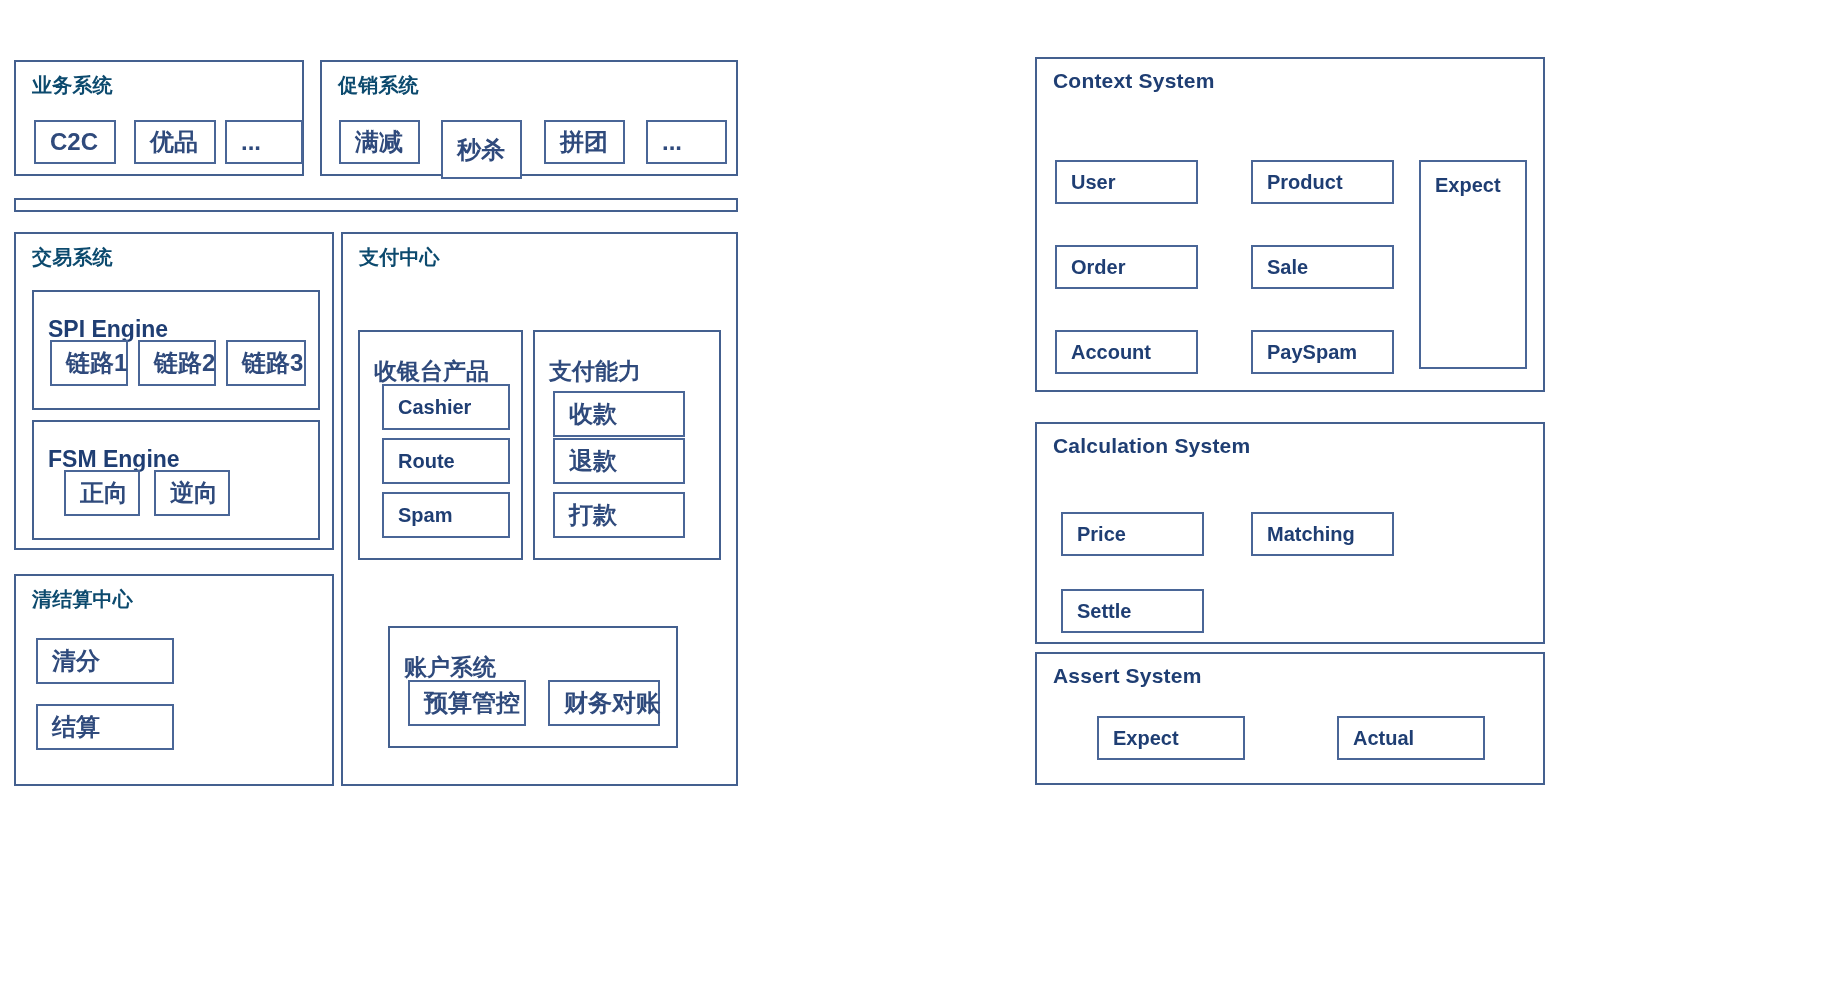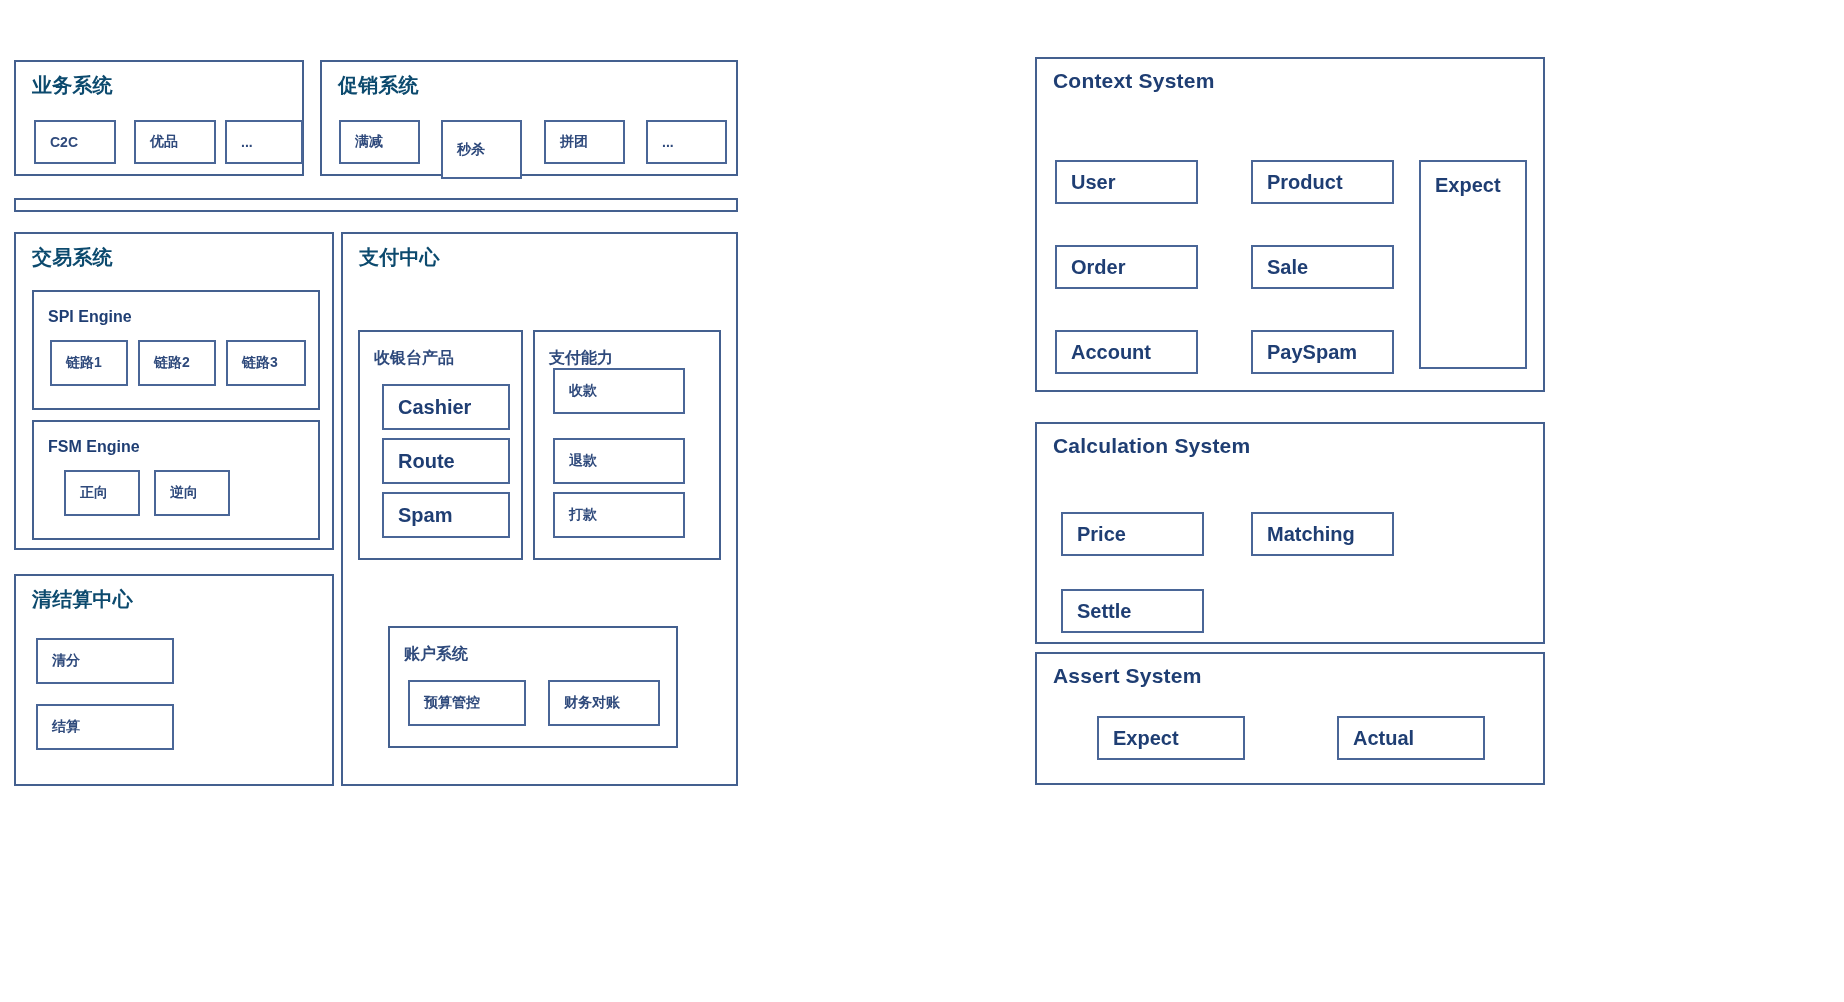--- a/index.html
+++ b/index.html
@@ -47,43 +47,43 @@
     display: flex;
     align-items: center;
     padding-left: 14px;
     font-size: 20px;
     font-weight: bold;
     color: #1f3e73;
     white-space: nowrap;
   }
   .chip.cn {
     color: #2f4a7c;
-    font-size: 14px;
+    font-size: 24px;
   }
 
   
   .divider-bar {
     position: absolute;
     box-sizing: border-box;
     border: 2px solid #44608f;
     background: #ffffff;
   }
 
   
   .subgrp {
     position: absolute;
     box-sizing: border-box;
     border: 2px solid #44608f;
     background: #ffffff;
   }
   .subgrp > .sub-title {
     position: absolute;
     left: 14px;
-    top: 16px;
-    font-size: 16px;
+    top: 24px;
+    font-size: 23px;
     font-weight: bold;
     color: #1f3e73;
     white-space: nowrap;
   }
   .subgrp.cn > .sub-title {
     color: #2f4a7c;
   }
 </style>
 </head>
 <body>
@@ -133,21 +133,21 @@
 
   <div class="subgrp cn" style="left:15px; top:96px; width:165px; height:230px;">
     <div class="sub-title">收银台产品</div>
     <div class="chip" style="left:22px; top:52px; width:128px; height:46px;text-align:right;">Cashier</div>
     <div class="chip" style="left:22px; top:106px; width:128px; height:46px;">Route</div>
     <div class="chip" style="left:22px; top:160px; width:128px; height:46px;">Spam</div>
   </div>
 
   <div class="subgrp cn" style="left:190px; top:96px; width:188px; height:230px;">
     <div class="sub-title">支付能力</div>
-    <div class="chip cn" style="left:18px; top:36px; width:132px; height:46px;">收款</div>
+    <div class="chip cn" style="left:18px; top:59px; width:132px; height:46px;">收款</div>
     <div class="chip cn" style="left:18px; top:106px; width:132px; height:46px;">退款</div>
     <div class="chip cn" style="left:18px; top:160px; width:132px; height:46px;">打款</div>
   </div>
 
   <div class="subgrp cn" style="left:45px; top:392px; width:290px; height:122px;padding-left:22px;">
     <div class="sub-title">账户系统</div>
     <div class="chip cn" style="left:18px; top:52px; width:118px; height:46px;">预算管控</div>
     <div class="chip cn" style="left:158px; top:52px; width:112px; height:46px;">财务对账</div>
   </div>
 </div>

